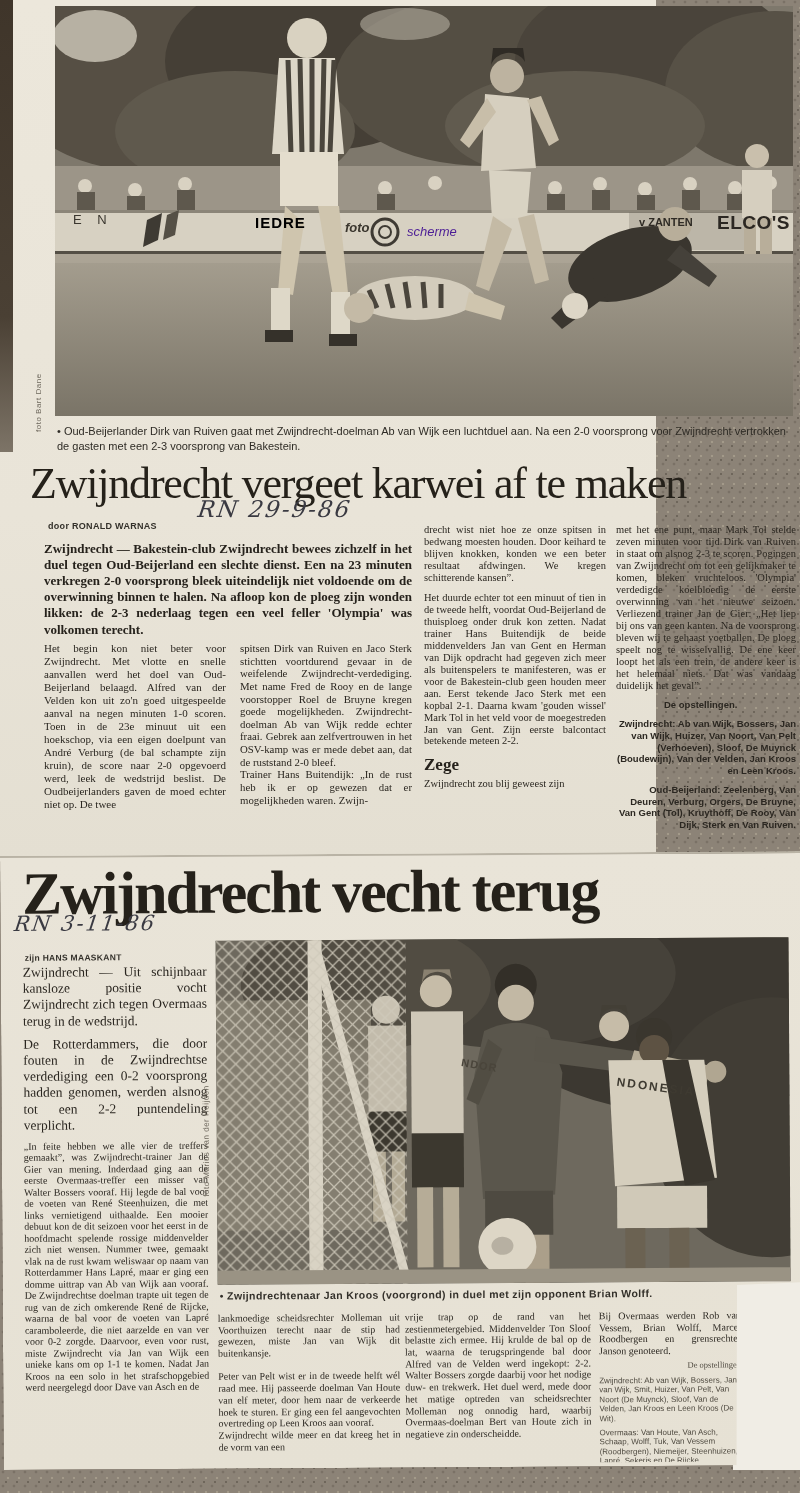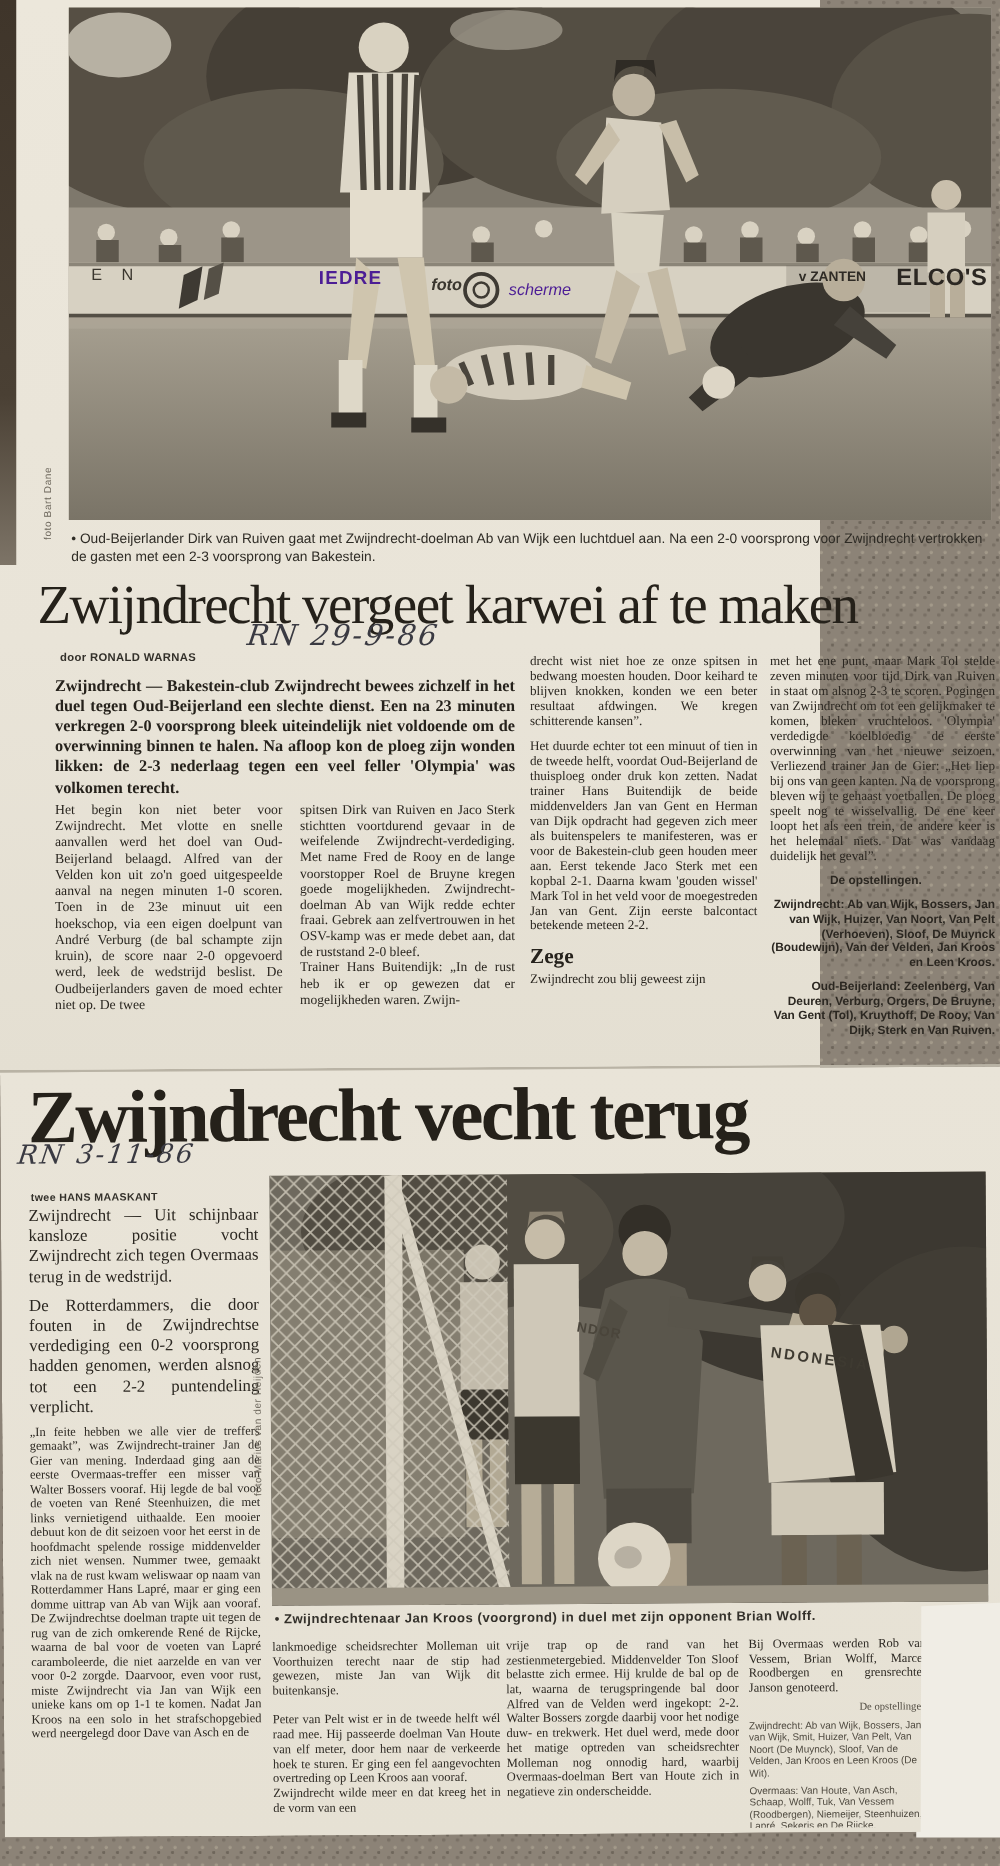--- a/index.html
+++ b/index.html
@@ -13,21 +13,21 @@
     background-size:11px 14px;}
   
   .clip1{position:absolute;left:0;top:0;width:656px;height:858px;
     background:linear-gradient(180deg,#ece7db 0,#e9e4d8 60%,#e4dfd2 100%);}
   .darkstrip{position:absolute;left:0;top:0;width:13px;height:452px;
     background:linear-gradient(180deg,#3f352a 0,#4a4034 70%,#7d7467 100%);}
   .photo1{position:absolute;left:55px;top:6px;width:738px;height:410px;background:#9a9488;overflow:hidden;}
   .photo1 svg,.photo2 svg{position:absolute;left:0;top:0;width:100%;height:100%;}
   .ad{position:absolute;font-family:"Liberation Sans",sans-serif;color:#3a362e;}
   .ad-en{left:18px;top:206px;font-size:13px;letter-spacing:6px;}
-  .ad-iedre{left:200px;top:208px;font-size:15px;font-weight:bold;color:#4c1d95;letter-spacing:1px;}
+  .ad-iedre{left:200px;top:208px;font-size:15px;font-weight:bold;color:#000000;letter-spacing:1px;}
   .ad-foto{left:290px;top:214px;font-size:13px;font-style:italic;font-weight:bold;}
   .ad-scherm{left:352px;top:218px;font-size:13px;font-style:italic;color:#4c1d95;}
   .ad-zanten{left:584px;top:210px;font-size:11px;font-weight:bold;color:#2f2b25;line-height:1.2;text-align:right;}
   .ad-elco{left:662px;top:206px;font-size:19px;font-weight:bold;color:#2b2722;letter-spacing:.5px;}
   .credit{position:absolute;font-family:"Liberation Sans",sans-serif;font-size:8px;color:#6d675c;
     writing-mode:vertical-rl;transform:rotate(180deg);letter-spacing:.5px;}
   .credit1{left:34px;top:292px;height:140px;}
   .caption{font-family:"Liberation Sans",sans-serif;color:#2e2b25;}
   .cap1{position:absolute;left:57px;top:424px;width:736px;font-size:11px;line-height:1.32;margin:0;}
   .headline1{position:absolute;left:30px;top:458px;width:754px;margin:0;white-space:nowrap;
@@ -213,21 +213,21 @@
       <p class="lt">De opstellingen.</p>
       <p class="lu">Zwijndrecht: Ab van Wijk, Bossers, Jan van Wijk, Huizer, Van Noort, Van Pelt (Verhoeven), Sloof, De Muynck (Boudewijn), Van der Velden, Jan Kroos en Leen Kroos.</p>
       <p class="lu">Oud-Beijerland: Zeelenberg, Van Deuren, Verburg, Orgers, De Bruyne, Van Gent (Tol), Kruythoff, De Rooy, Van Dijk, Sterk en Van Ruiven.</p>
     </div>
     <div class="darkstrip"></div>
   </section>
 
   <section class="clip2">
     <h1 class="headline2">Zwijndrecht vecht terug</h1>
     <div class="hand hand2">RN  3-11-86</div>
-    <div class="byline byline2">twee HANS MAASKANT</div>
+    <div class="byline byline2">zijn HANS MAASKANT</div>
     <div class="leftcol">
       <p class="l2lead">Zwijndrecht — Uit schijnbaar kansloze positie vocht Zwijndrecht zich tegen Overmaas terug in de wedstrijd.</p>
       <p class="l2lead">De Rotterdammers, die door fouten in de Zwijndrechtse verdediging een 0-2 voorsprong hadden genomen, werden alsnog tot een 2-2 puntendeling verplicht.</p>
       <p class="l2body">„In feite hebben we alle vier de treffers gemaakt”, was Zwijndrecht-trainer Jan de Gier van mening. Inderdaad ging aan de eerste Overmaas-treffer een misser van Walter Bossers vooraf. Hij legde de bal voor de voeten van René Steenhuizen, die met links vernietigend uithaalde. Een mooier debuut kon de dit seizoen voor het eerst in de hoofdmacht spelende rossige middenvelder zich niet wensen. Nummer twee, gemaakt vlak na de rust kwam weliswaar op naam van Rotterdammer Hans Lapré, maar er ging een domme uittrap van Ab van Wijk aan vooraf. De Zwijndrechtse doelman trapte uit tegen de rug van de zich omkerende René de Rijcke, waarna de bal voor de voeten van Lapré caramboleerde, die niet aarzelde en van ver voor 0-2 zorgde. Daarvoor, even voor rust, miste Zwijndrecht via Jan van Wijk een unieke kans om op 1-1 te komen. Nadat Jan Kroos na een solo in het strafschopgebied werd neergelegd door Dave van Asch en de</p>
     </div>
     <div class="photo2">
       <svg viewBox="0 0 573 344" preserveAspectRatio="none">
         <defs>
           <pattern id="net" width="13" height="13" patternUnits="userSpaceOnUse">
             <path d="M0 0 L13 13 M13 0 L0 13" stroke="#cfc9ba" stroke-width="1.3"></path>

